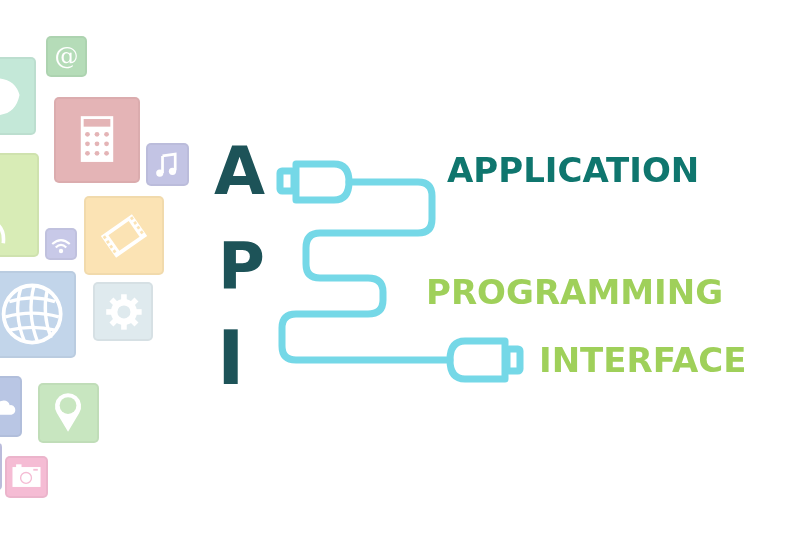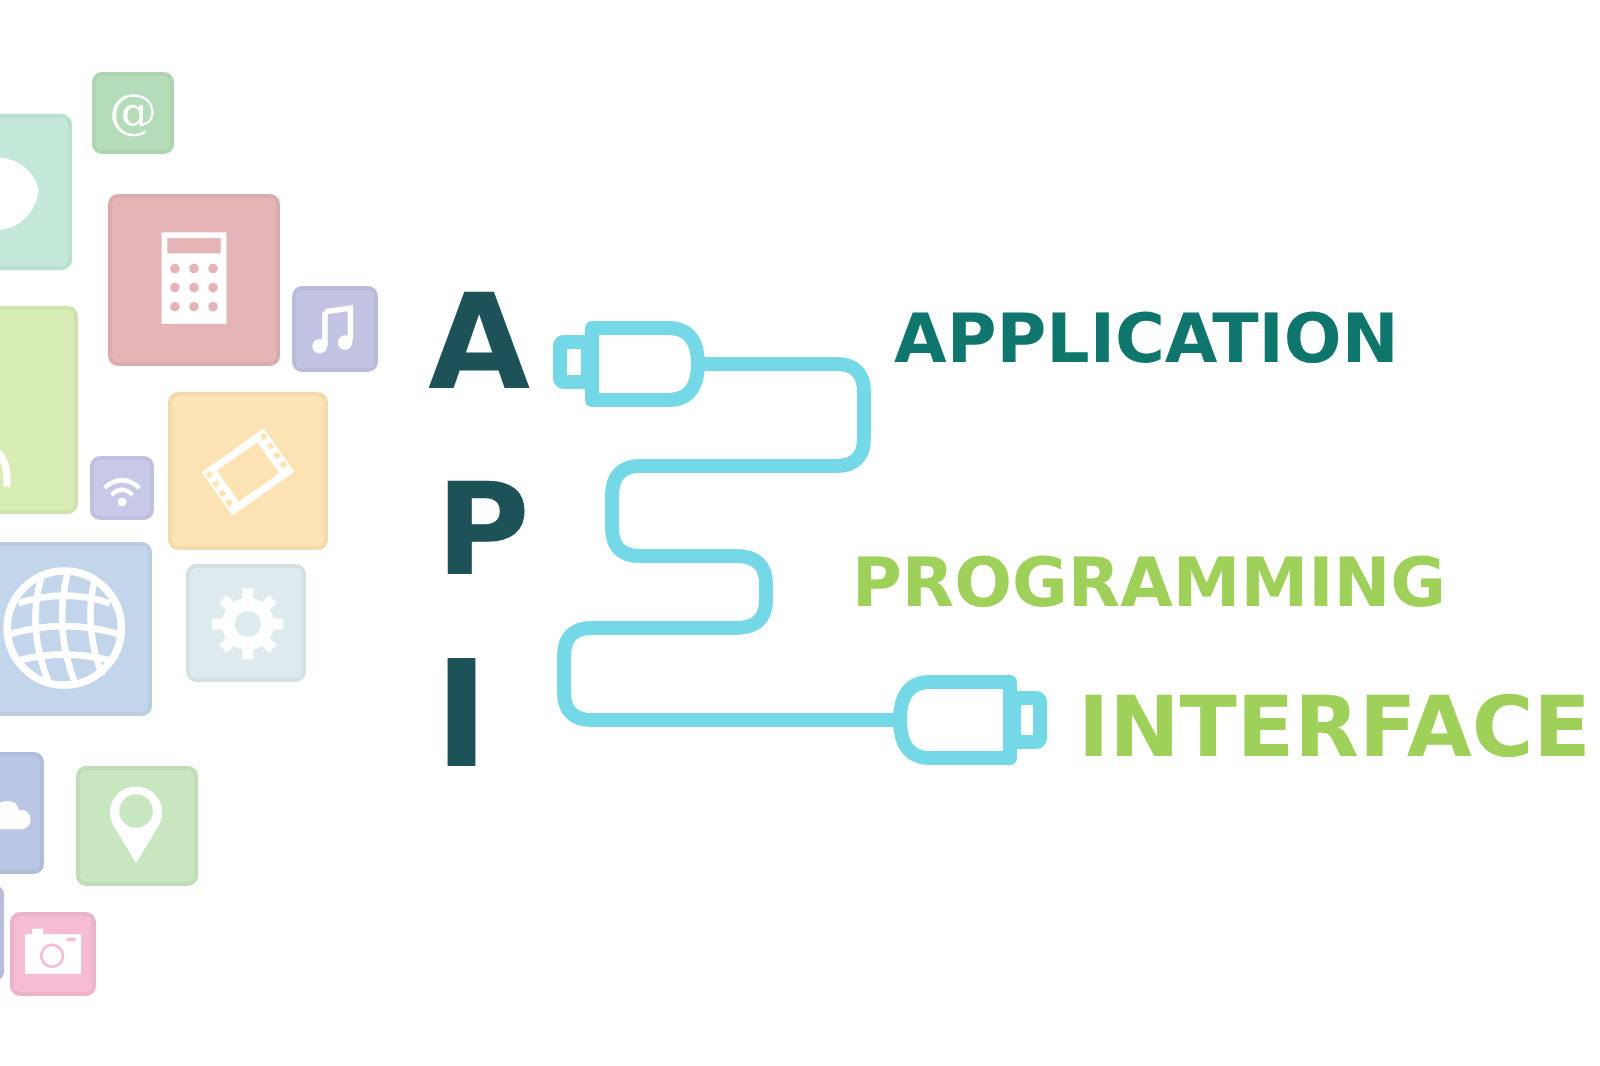--- a/index.html
+++ b/index.html
@@ -148,13 +148,13 @@
     <rect x="507" y="349" width="13" height="22" rx="2"></rect>
   </g>
 </svg>
 
 <div class="letter" style="left:214px;top:139px;font-size:66px;color:#1d5358;">A</div>
 <div class="letter" style="left:218px;top:234px;font-size:64px;color:#1d5358;">P</div>
 <div class="letter" style="left:217px;top:321px;font-size:74px;color:#1d5358;">I</div>
 
 <div class="word" style="left:447px;top:153px;font-size:34px;color:#0f766e;letter-spacing:0px;">APPLICATION</div>
 <div class="word" style="left:426px;top:249px;font-size:34px;color:#9fd05a;letter-spacing:0px;margin-top:26px;">PROGRAMMING</div>
-<div class="word" style="left:539px;top:343px;font-size:42px;color:#9fd05a;letter-spacing:0px;">INTERFACE</div>
+<div class="word" style="left:539px;top:343px;font-size:34px;color:#9fd05a;letter-spacing:0px;">INTERFACE</div>
 
 </body></html>

